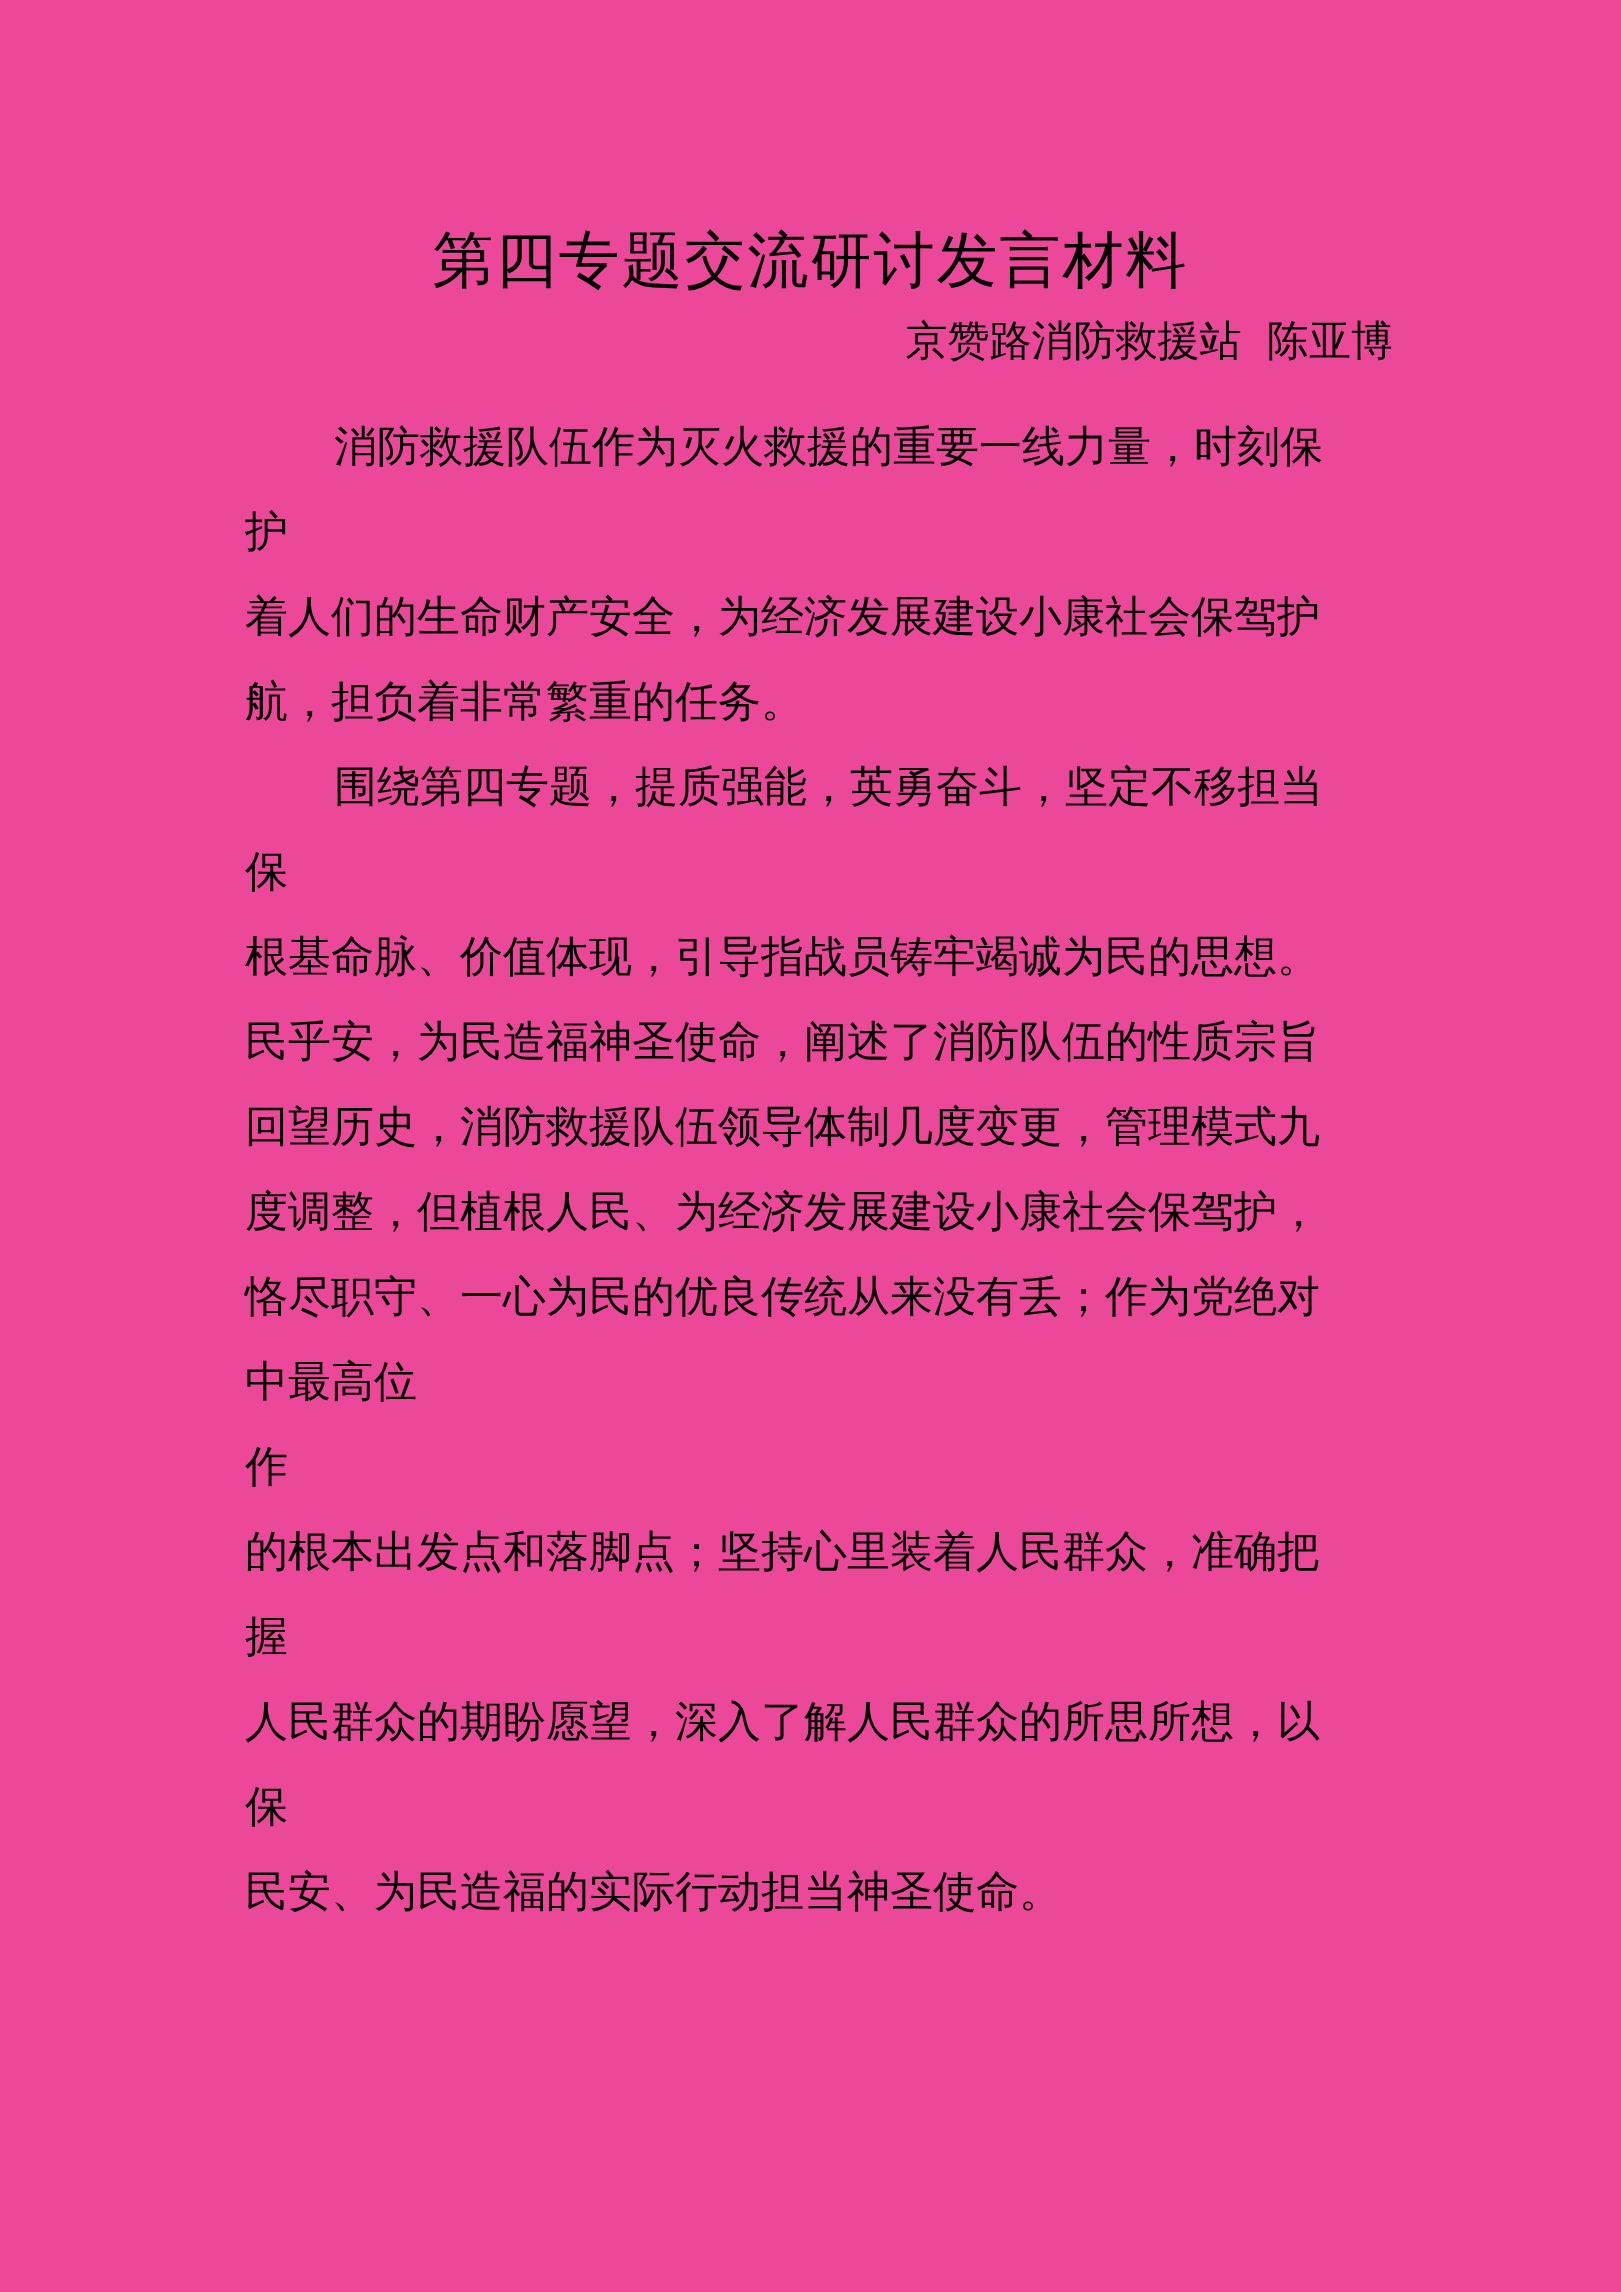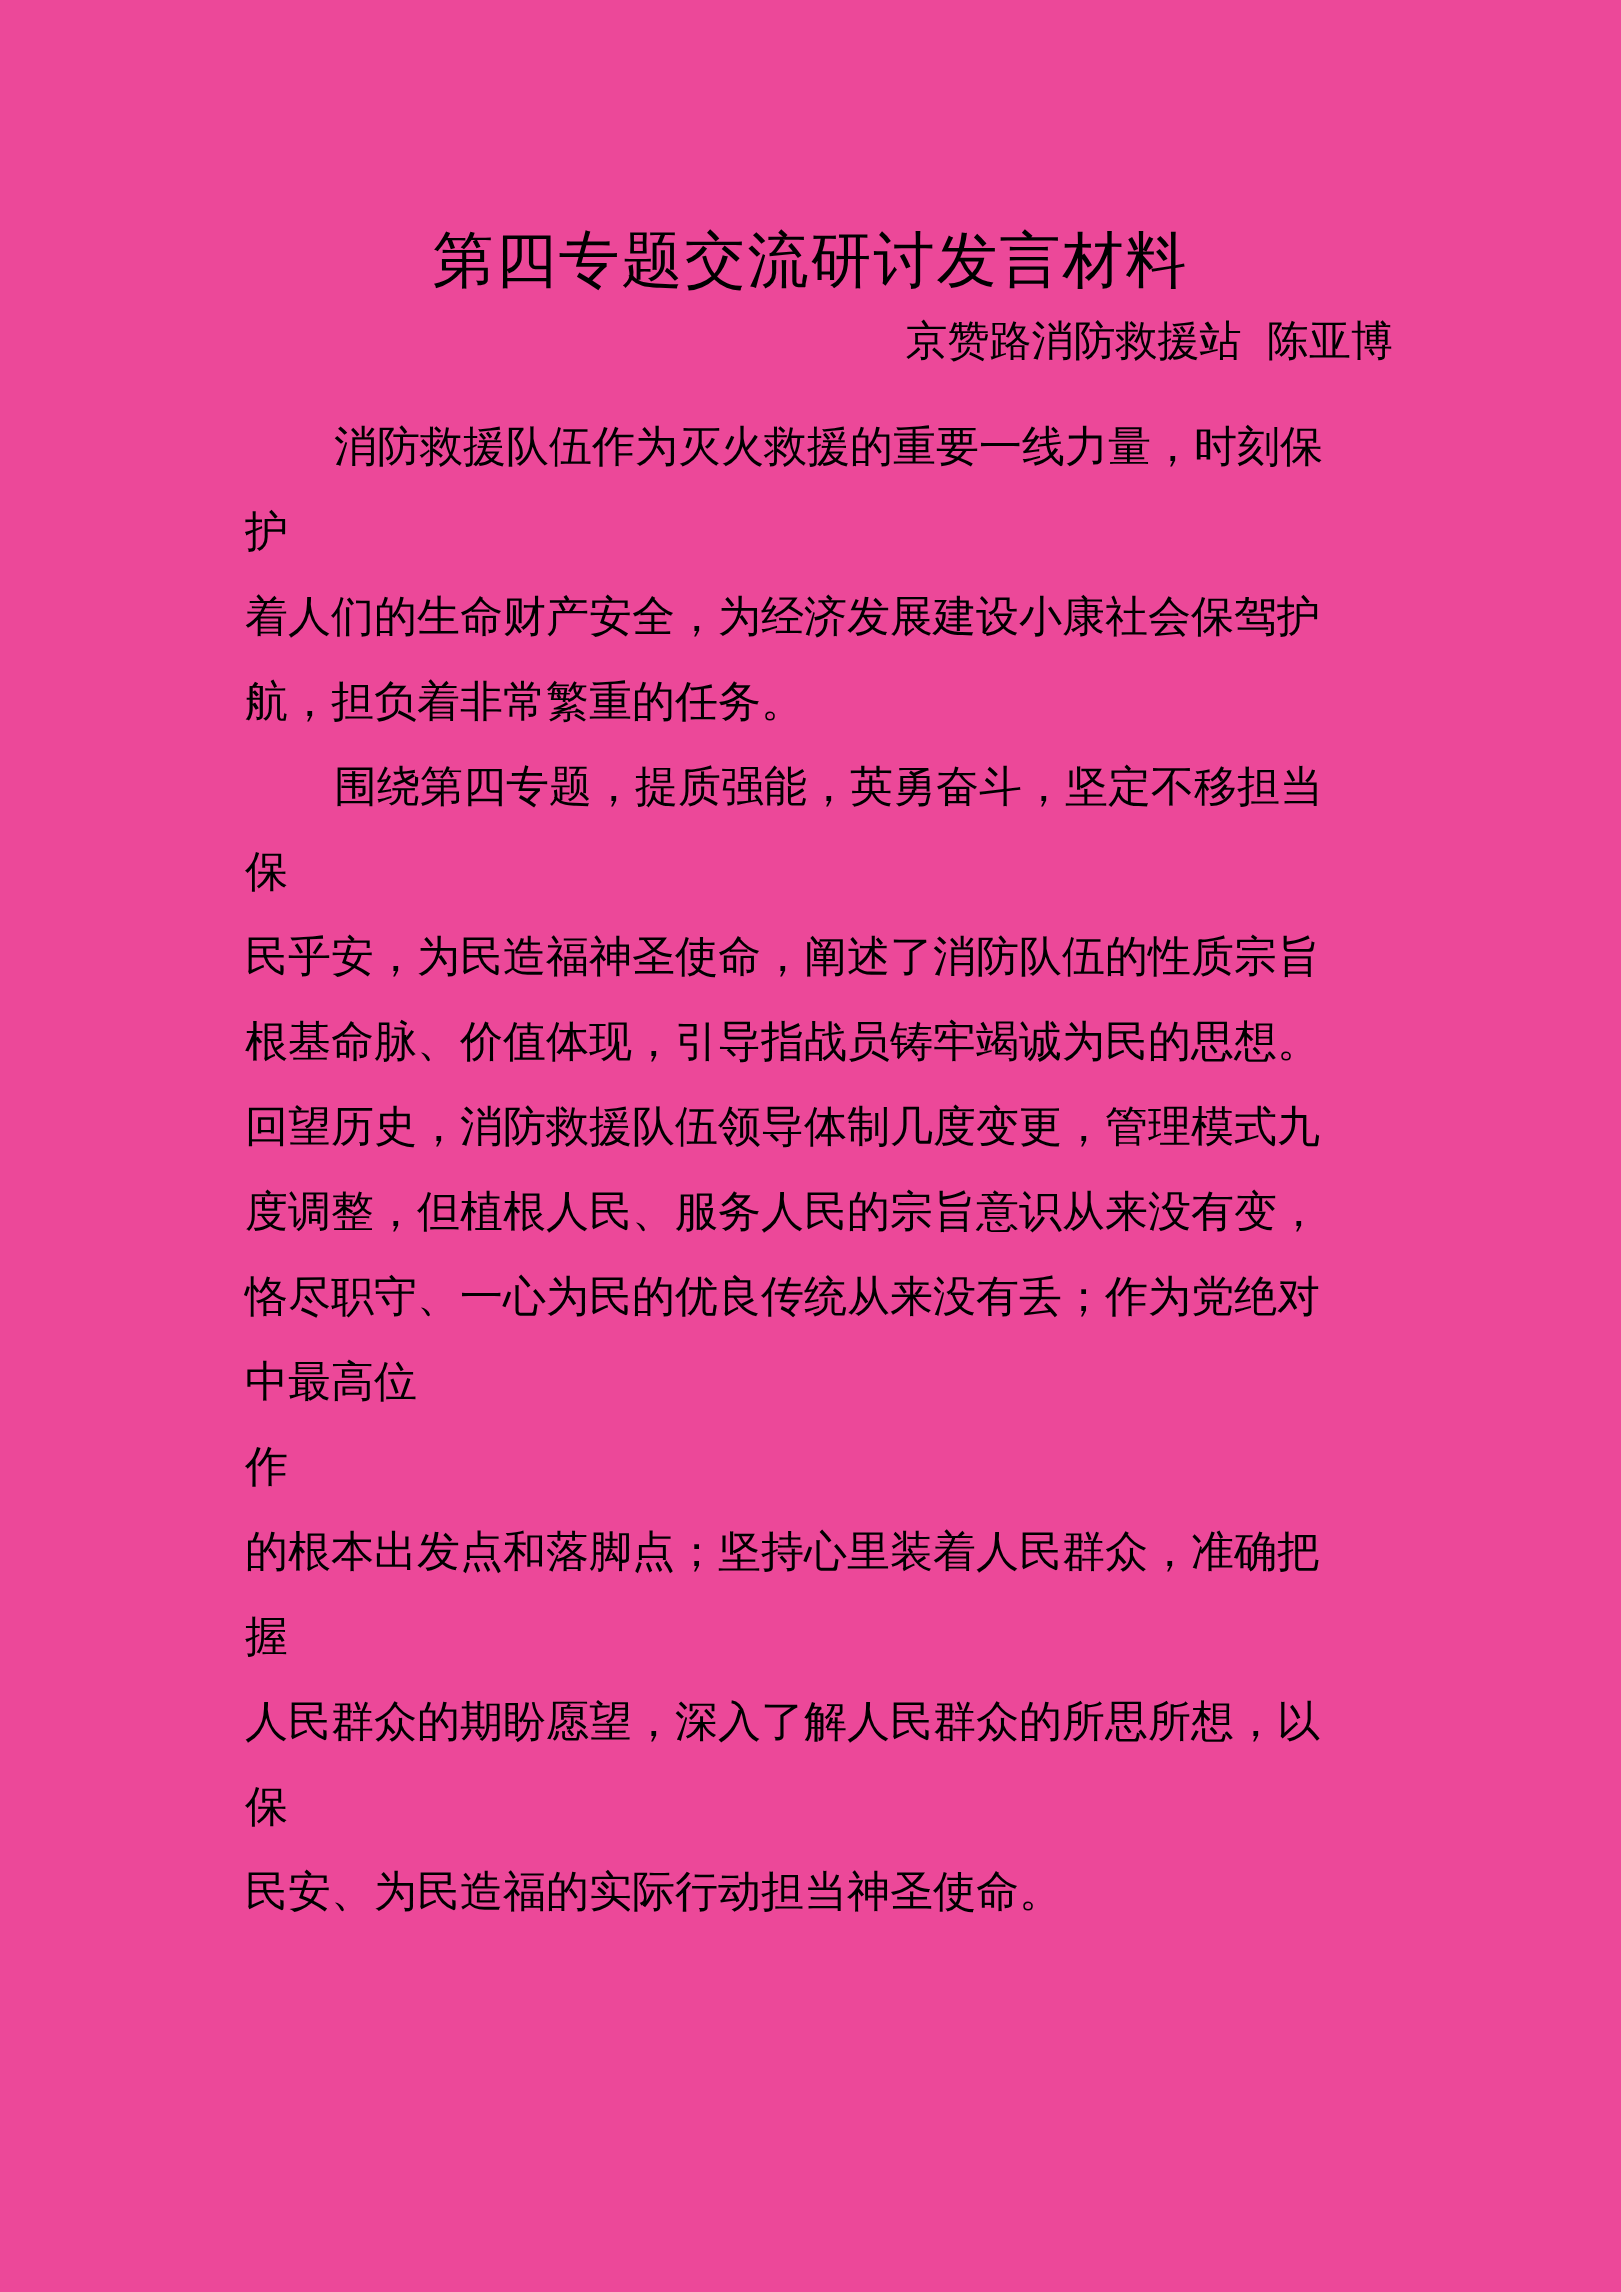--- a/index.html
+++ b/index.html
@@ -72,24 +72,24 @@
     <span>京赞路消防救援站</span><span class="gap"></span><span>陈亚博</span>
   </div>
 
   <div class="body-text">
     <span class="line indent">消防救援队伍作为灭火救援的重要一线力量，时刻保</span>
     <span class="line">护</span>
     <span class="line">着人们的生命财产安全，为经济发展建设小康社会保驾护</span>
     <span class="line">航，担负着非常繁重的任务。</span>
     <span class="line indent">围绕第四专题，提质强能，英勇奋斗，坚定不移担当</span>
     <span class="line">保</span>
+    <span class="line">根基命脉、价值体现，引导指战员铸牢竭诚为民的思想。</span>
     <span class="line">民乎安，为民造福神圣使命，阐述了消防队伍的性质宗旨</span>
-    <span class="line">根基命脉、价值体现，引导指战员铸牢竭诚为民的思想。</span>
     <span class="line">回望历史，消防救援队伍领导体制几度变更，管理模式九</span>
-    <span class="line">度调整，但植根人民、服务人民的宗旨意识从来没有变，</span>
+    <span class="line">度调整，但植根人民、为经济发展建设小康社会保驾护，</span>
     <span class="line">恪尽职守、一心为民的优良传统从来没有丢；作为党绝对</span>
     <span class="line">中最高位</span>
     <span class="line">作</span>
     <span class="line">的根本出发点和落脚点；坚持心里装着人民群众，准确把</span>
     <span class="line">握</span>
     <span class="line">人民群众的期盼愿望，深入了解人民群众的所思所想，以</span>
     <span class="line">保</span>
     <span class="line">民安、为民造福的实际行动担当神圣使命。</span>
   </div>
 </div>

